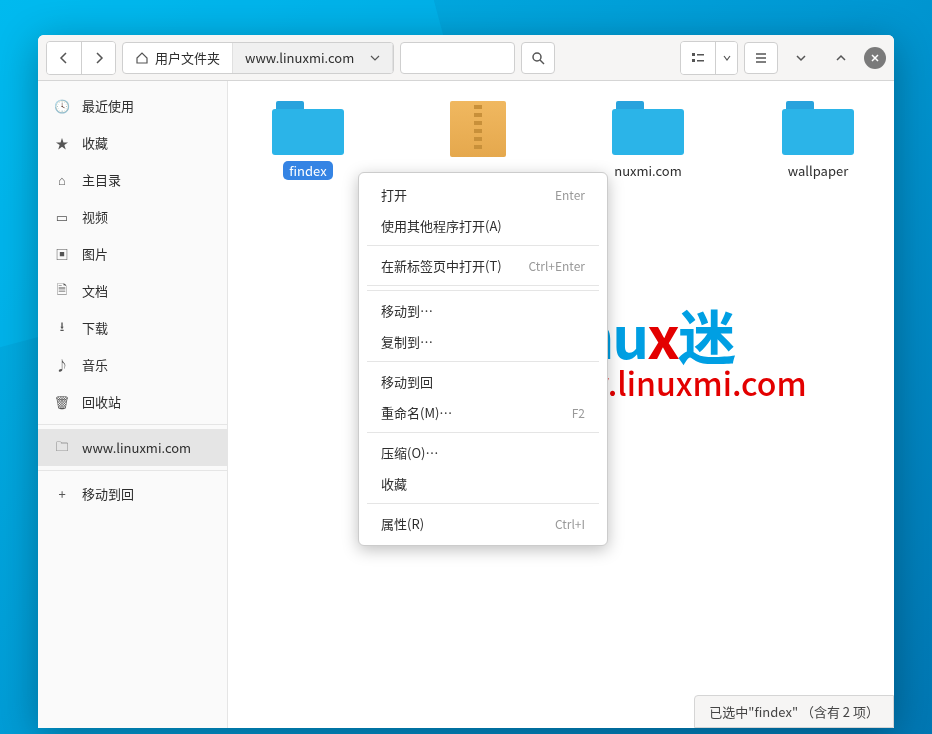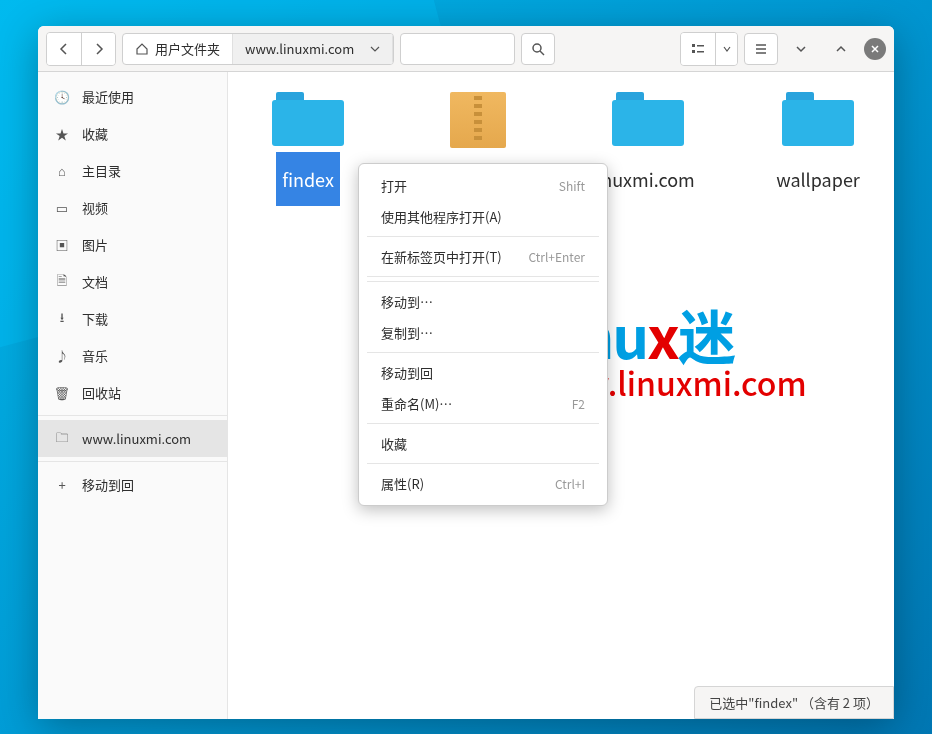--- a/index.html
+++ b/index.html
@@ -1,21 +1,21 @@
 <!DOCTYPE html>
 <html><head>
 <meta charset="utf-8">
 <style>
 * { margin: 0; padding: 0; box-sizing: border-box; font-family: "Noto Sans CJK SC", "PingFang SC", sans-serif; }
 body { width: 932px; height: 734px; background: linear-gradient(135deg, #00b5e8 0%, #0099d4 50%, #0077b3 100%); position: relative; overflow: hidden; }
 
 .desktop-bg { position: absolute; inset: 0; }
 .desktop-bg::before { content: ""; position: absolute; top: -100px; left: -150px; width: 600px; height: 400px; background: rgba(0,200,255,0.3); transform: rotate(-15deg); }
 
-.window { position: absolute; top: 26px; left: 38px; width: 856px; height: 693px; background: #fff; border-radius: 6px; box-shadow: 0 8px 40px rgba(0,0,0,0.3); display: flex; flex-direction: column; overflow: visible; }
+.window { position: absolute; top: 35px; left: 38px; width: 856px; height: 693px; background: #fff; border-radius: 6px; box-shadow: 0 8px 40px rgba(0,0,0,0.3); display: flex; flex-direction: column; overflow: visible; }
 
 .titlebar { height: 46px; background: #f6f5f4; border-bottom: 1px solid #d5d5d5; display: flex; align-items: center; padding: 0 8px; gap: 6px; border-radius: 6px 6px 0 0; }
 .nav-group { display: flex; border: 1px solid #cfcfcf; border-radius: 4px; overflow: hidden; }
 .nav-btn { width: 34px; height: 32px; background: #fff; border: none; display: flex; align-items: center; justify-content: center; color: #555; }
 .nav-btn + .nav-btn { border-left: 1px solid #cfcfcf; }
 .path-bar { display: flex; align-items: center; border: 1px solid #cfcfcf; border-radius: 4px; background: #fff; height: 32px; overflow: hidden; }
 .path-seg { padding: 0 12px; height: 100%; display: flex; align-items: center; font-size: 13px; color: #2e2e2e; border-right: 1px solid #e0e0e0; gap: 6px; }
 .path-seg.active { background: #f0f0f0; }
 .path-empty { flex: 1; height: 32px; border: 1px solid #cfcfcf; border-radius: 4px; background: #fff; }
 .tb-btn { width: 34px; height: 32px; background: #fff; border: 1px solid #cfcfcf; border-radius: 4px; display: flex; align-items: center; justify-content: center; color: #555; }
@@ -32,21 +32,21 @@
 .side-icon { width: 16px; height: 16px; display: flex; align-items: center; justify-content: center; color: #555; }
 
 .content { flex: 1; padding: 20px 20px; position: relative; }
 .icon-grid { display: flex; gap: 70px; flex-wrap: wrap; padding-left: 10px; }
 .file-item { width: 100px; display: flex; flex-direction: column; align-items: center; gap: 6px; }
 .folder-icon { width: 72px; height: 54px; position: relative; }
 .folder-tab { position: absolute; top: 0; left: 4px; width: 28px; height: 10px; background: #29a3dd; border-radius: 2px 2px 0 0; }
 .folder-body { position: absolute; top: 8px; left: 0; right: 0; bottom: 0; background: #2bb4e8; border-radius: 3px; }
 .archive-icon { width: 56px; height: 56px; background: linear-gradient(#f0b860, #e5a84d); border-radius: 2px; position: relative; display: flex; align-items: center; justify-content: center; }
 .archive-icon::after { content: ""; position: absolute; top: 4px; width: 8px; height: 48px; background: repeating-linear-gradient(#c8903a 0 4px, transparent 4px 8px); left: 50%; transform: translateX(-50%); }
-.file-label { font-size: 18px; color: #2e2e2e; text-align: center; padding: 14px 6px; border-radius: 0; }
+.file-label { font-size: 13px; color: #2e2e2e; text-align: center; padding: 0 6px; border-radius: 5px; }
 .file-label.selected { background: #3584e4; color: #fff; }
 
 .context-menu { position: absolute; top: 137px; left: 320px; width: 250px; background: #fff; border: 1px solid #ccc; border-radius: 6px; box-shadow: 0 4px 16px rgba(0,0,0,0.25); padding: 6px 8px; z-index: 50; }
 .menu-item { display: flex; justify-content: space-between; align-items: center; padding: 6px 14px; font-size: 13px; color: #2e2e2e; }
 .menu-item.highlighted { background: #3584e4; color: #fff; }
 .menu-shortcut { color: #999; font-size: 12px; }
 .menu-sep { height: 1px; background: #e5e5e5; margin: 4px 0; }
 
 .status-bar { position: absolute; bottom: 0; right: 0; background: #f6f5f4; border: 1px solid #d5d5d5; border-radius: 4px 0 0 0; padding: 6px 14px; font-size: 13px; color: #444; z-index: 5; }
 
@@ -227,21 +227,21 @@
 
       <div class="status-bar">
         <span>已选中"findex" （含有 2 项）</span>
       </div>
     </div>
   </div>
 
   <div class="context-menu">
     <div class="menu-item">
         <span>打开</span>
-        <span class="menu-shortcut">Shift</span>
+        <span class="menu-shortcut">Enter</span>
       </div>
     <div class="menu-item">
         <span>使用其他程序打开(A)</span>
       </div>
     <div class="menu-sep"></div>
     <div class="menu-item">
         <span>在新标签页中打开(T)</span>
         <span class="menu-shortcut">Ctrl+Enter</span>
       </div>
     <div class="menu-sep"></div>
@@ -254,20 +254,23 @@
       </div>
     <div class="menu-sep"></div>
     <div class="menu-item">
         <span>移动到回</span>
       </div>
     <div class="menu-item">
         <span>重命名(M)…</span>
         <span class="menu-shortcut">F2</span>
       </div>
     <div class="menu-sep"></div>
+    <div class="menu-item">
+        <span>压缩(O)…</span>
+      </div>
     <div class="menu-item">
         <span>收藏</span>
       </div>
     <div class="menu-sep"></div>
     <div class="menu-item">
         <span>属性(R)</span>
         <span class="menu-shortcut">Ctrl+I</span>
       </div>
   </div>
 

